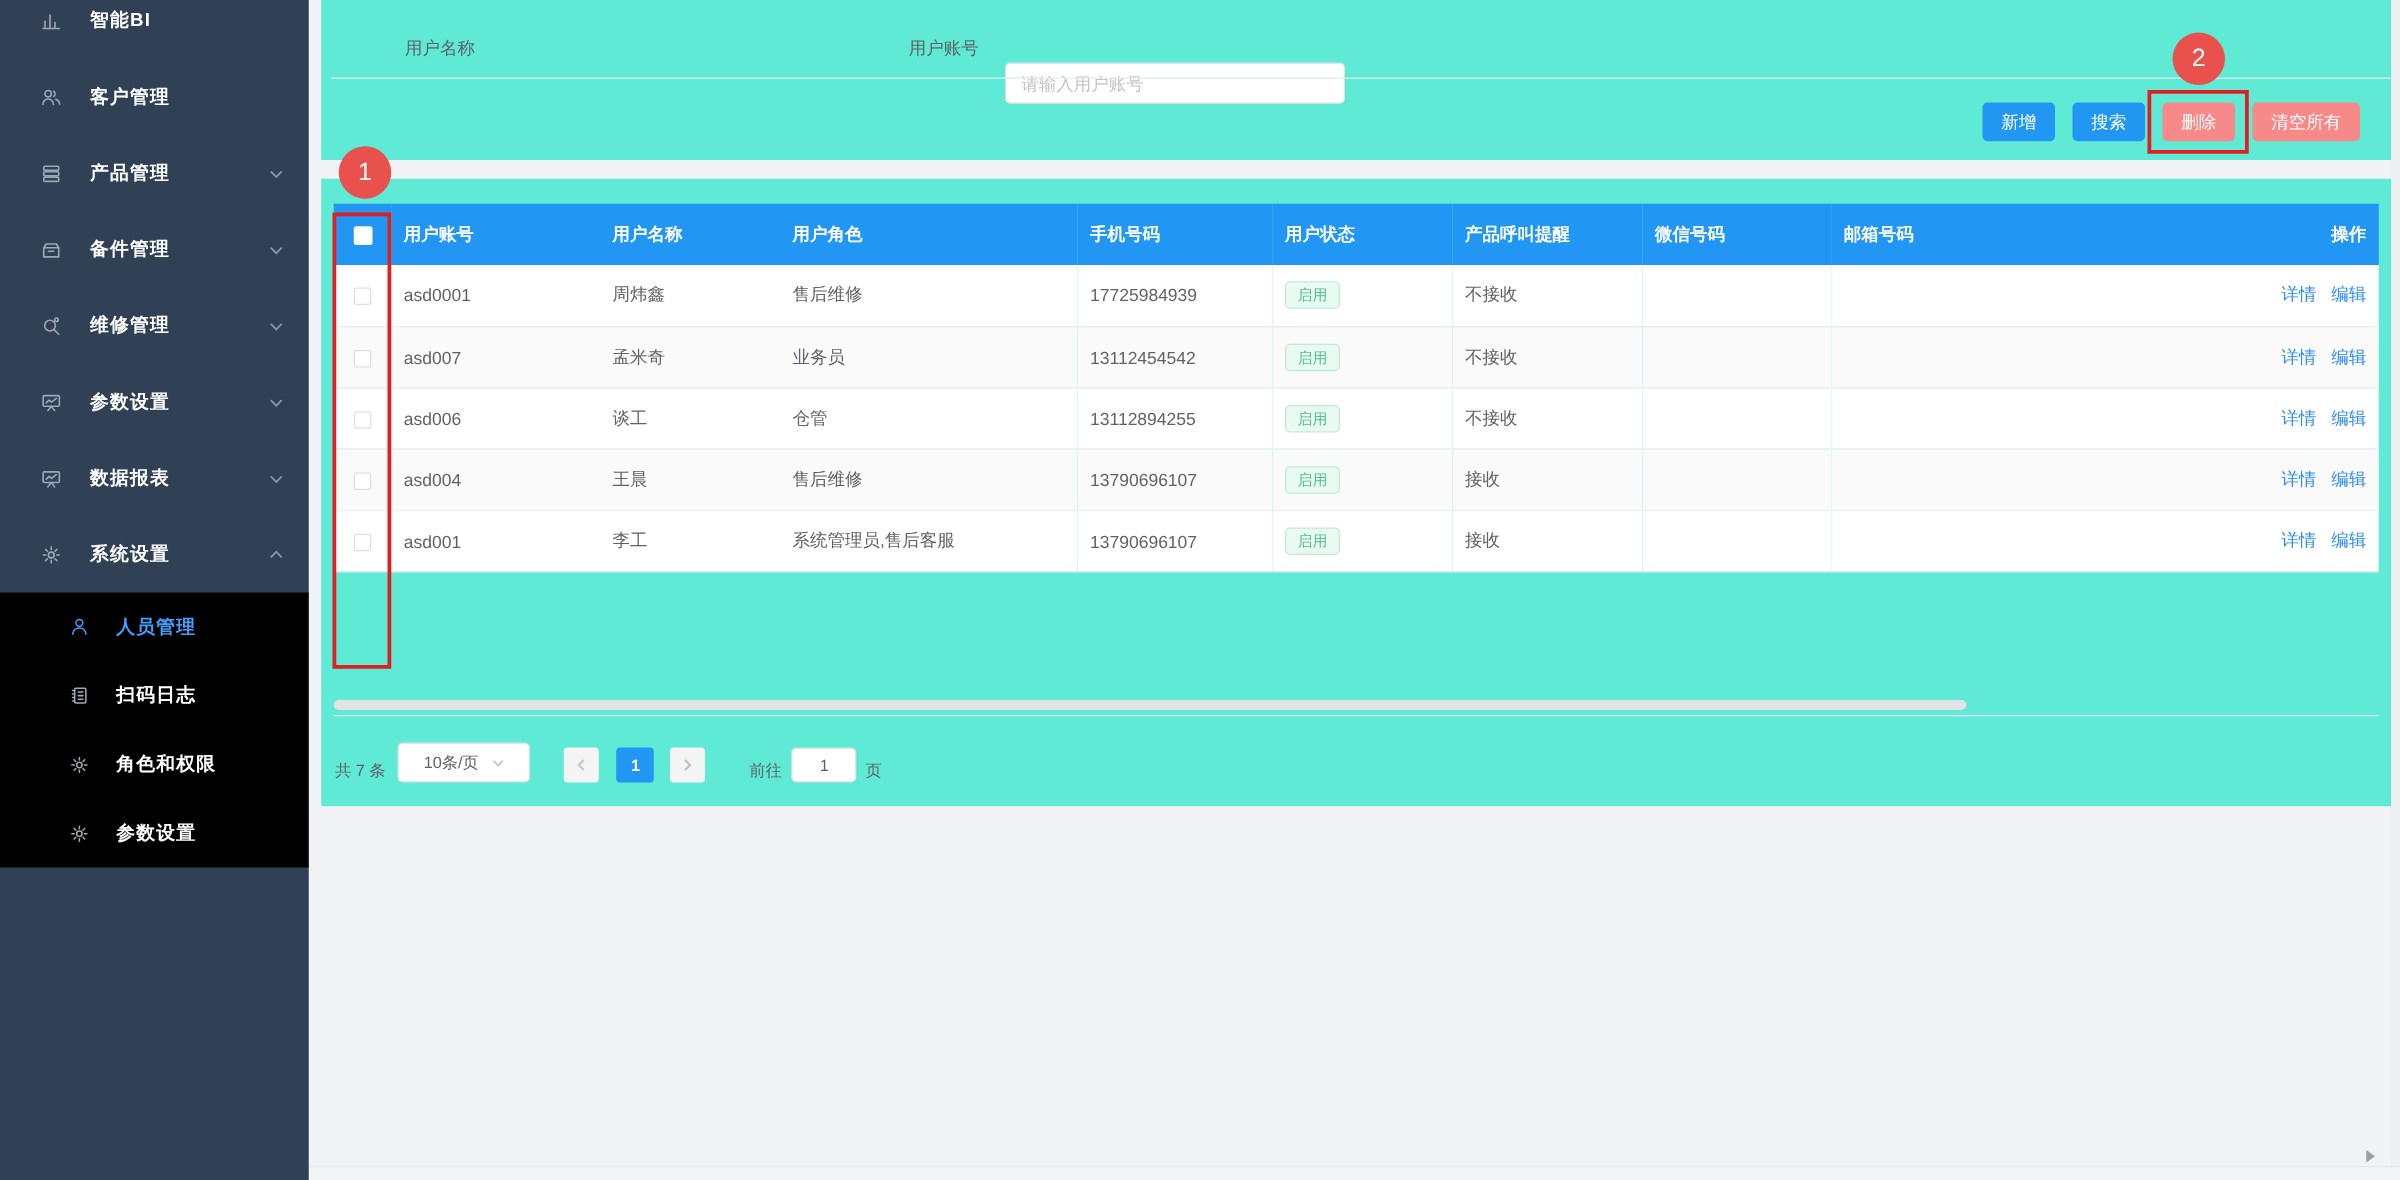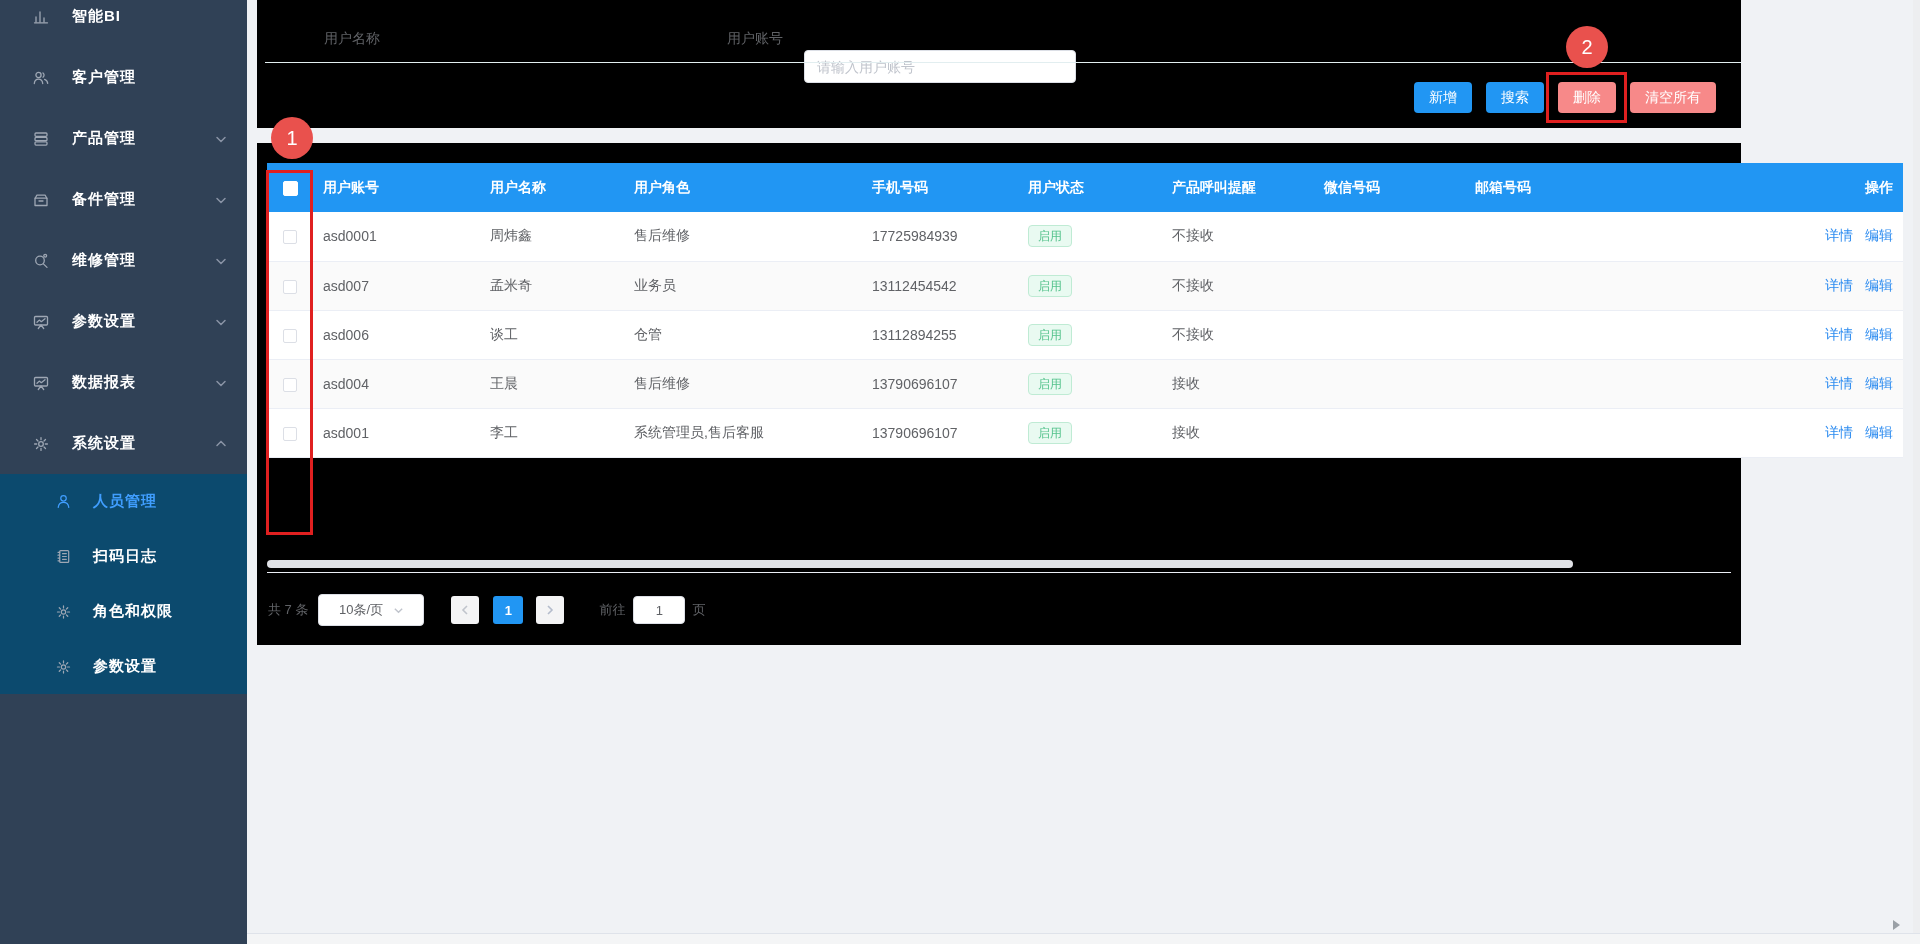--- a/index.html
+++ b/index.html
@@ -11,27 +11,27 @@
     font-size:14px; color:#606266;
     overflow:hidden;
   }
   
   .sidebar { position:absolute; left:0; top:0; width:247px; height:944px; background:#304156; overflow:hidden; z-index:2; }
   .menu { margin-top:-14px; }
   .menu-item { position:relative; height:61px; display:flex; align-items:center; padding-left:31px; cursor:pointer; }
   .mi-icon { width:20px; height:20px; color:#9EA7B4; flex:0 0 20px; display:flex; align-items:center; justify-content:center; }
   .mi-label { margin-left:21px; color:#FFFFFF; font-weight:bold; font-size:15px; letter-spacing:1px; }
   .mi-chev { position:absolute; right:20px; top:50%; transform:translateY(-50%); color:#8A94A6; display:flex; }
-  .submenu { background:#0c4a6e; }
+  .submenu { background:#000000; }
   .submenu-item { position:relative; height:55px; display:flex; align-items:center; padding-left:55px; cursor:pointer; }
   .smi-icon { width:17px; height:17px; color:#9EA7B4; flex:0 0 17px; display:flex; align-items:center; justify-content:center; }
   .smi-label { margin-left:21px; color:#FFFFFF; font-weight:bold; font-size:15px; letter-spacing:1px; }
   .submenu-item.active .smi-icon, .submenu-item.active .smi-label { color:#409EFF; }
   
-  .card { position:absolute; left:257px; width:1484px; background:#000000; }
+  .card { position:absolute; left:257px; width:1656px; background:#5eead4; }
   .card-top { top:0; height:128px; }
   .card-table { top:143px; height:502px; }
   
   .f-label { position:absolute; top:30px; font-size:14px; color:#606266; }
   .f-input { position:absolute; top:22px; height:33px; border:1px solid #DCDFE6; border-radius:4px; padding:0 12px; font-size:14px; color:#606266; outline:none; font-family:inherit; }
   .f-input::placeholder { color:#C0C4CC; }
   .lbl-name { left:67px; }  .inp-name { left:143px; width:268px; }
   .lbl-acct { left:470px; } .inp-acct { left:547px; width:272px;margin-top:28px; }
   .form-divider { position:absolute; top:62px; left:8px; right:0; height:1px; background:#E2EEF0; }
   
@@ -49,21 +49,21 @@
   .grid th.c-ops, .grid td.c-ops { text-align:right; }
   .grid td { height:49px; border-bottom:1px solid #EBEEF5; padding:0 10px; color:#606266; font-size:14px; background:#fff; }
   .grid tr.stripe td { background:#FAFAFA; }
   .cb { display:inline-block; width:14px; height:14px; border:1px solid #DCDFE6; border-radius:2px; background:#fff; vertical-align:middle; cursor:pointer; }
   .cb.header { border-color:#fff; width:15px; height:15px; }
   .badge { display:inline-block; padding:4px 9px; font-size:12px; line-height:1; color:#53C28B; background:#E9FAF1; border:1px solid #BFEBD4; border-radius:4px; }
   .op-link { color:#2D8CF0; margin-left:12px; cursor:pointer; text-decoration:none; }
   .tbl-scroll-thumb { position:absolute; left:10px; top:417px; width:1306px; height:8px; border-radius:4px; background:#E0E2E6; }
   .tbl-bottom-line { position:absolute; left:10px; right:10px; top:429px; height:1px; background:#EBEEF5; }
   
-  .pg { position:absolute; left:11px; top:451px; height:32px; display:flex; align-items:center; font-size:13px; color:#606266; }
+  .pg { position:absolute; left:11px; top:451px; height:32px; display:flex; align-items:flex-end; font-size:13px; color:#606266; }
   .pg-total { margin-right:10px; }
   .pg-size { width:106px; height:32px; border:1px solid #DCDFE6; border-radius:4px; display:flex; align-items:center; justify-content:center; gap:10px; cursor:pointer; background:#fff; }
   .pg-btn { width:28px; height:28px; margin-left:13px; border-radius:3px; background:#F4F4F5; display:flex; align-items:center; justify-content:center; color:#B4BCCC; cursor:pointer; }
   .pg-btn.prev { margin-left:27px; }
   .pg-cur { width:30px; height:28px; margin-left:14px; border-radius:3px; background:#2196F3; color:#fff; font-weight:bold; display:flex; align-items:center; justify-content:center; cursor:pointer; }
   .pg-goto { margin-left:35px; }
   .pg-input { width:52px; height:28px; margin-left:8px; border:1px solid #DCDFE6; border-radius:4px; text-align:center; font-size:13px; color:#606266; outline:none; font-family:inherit; }
   .pg-suffix { margin-left:7px; }
   
   .vscroll { position:absolute; left:1913px; top:0; width:7px; height:933px; background:#EDEEF0; }

